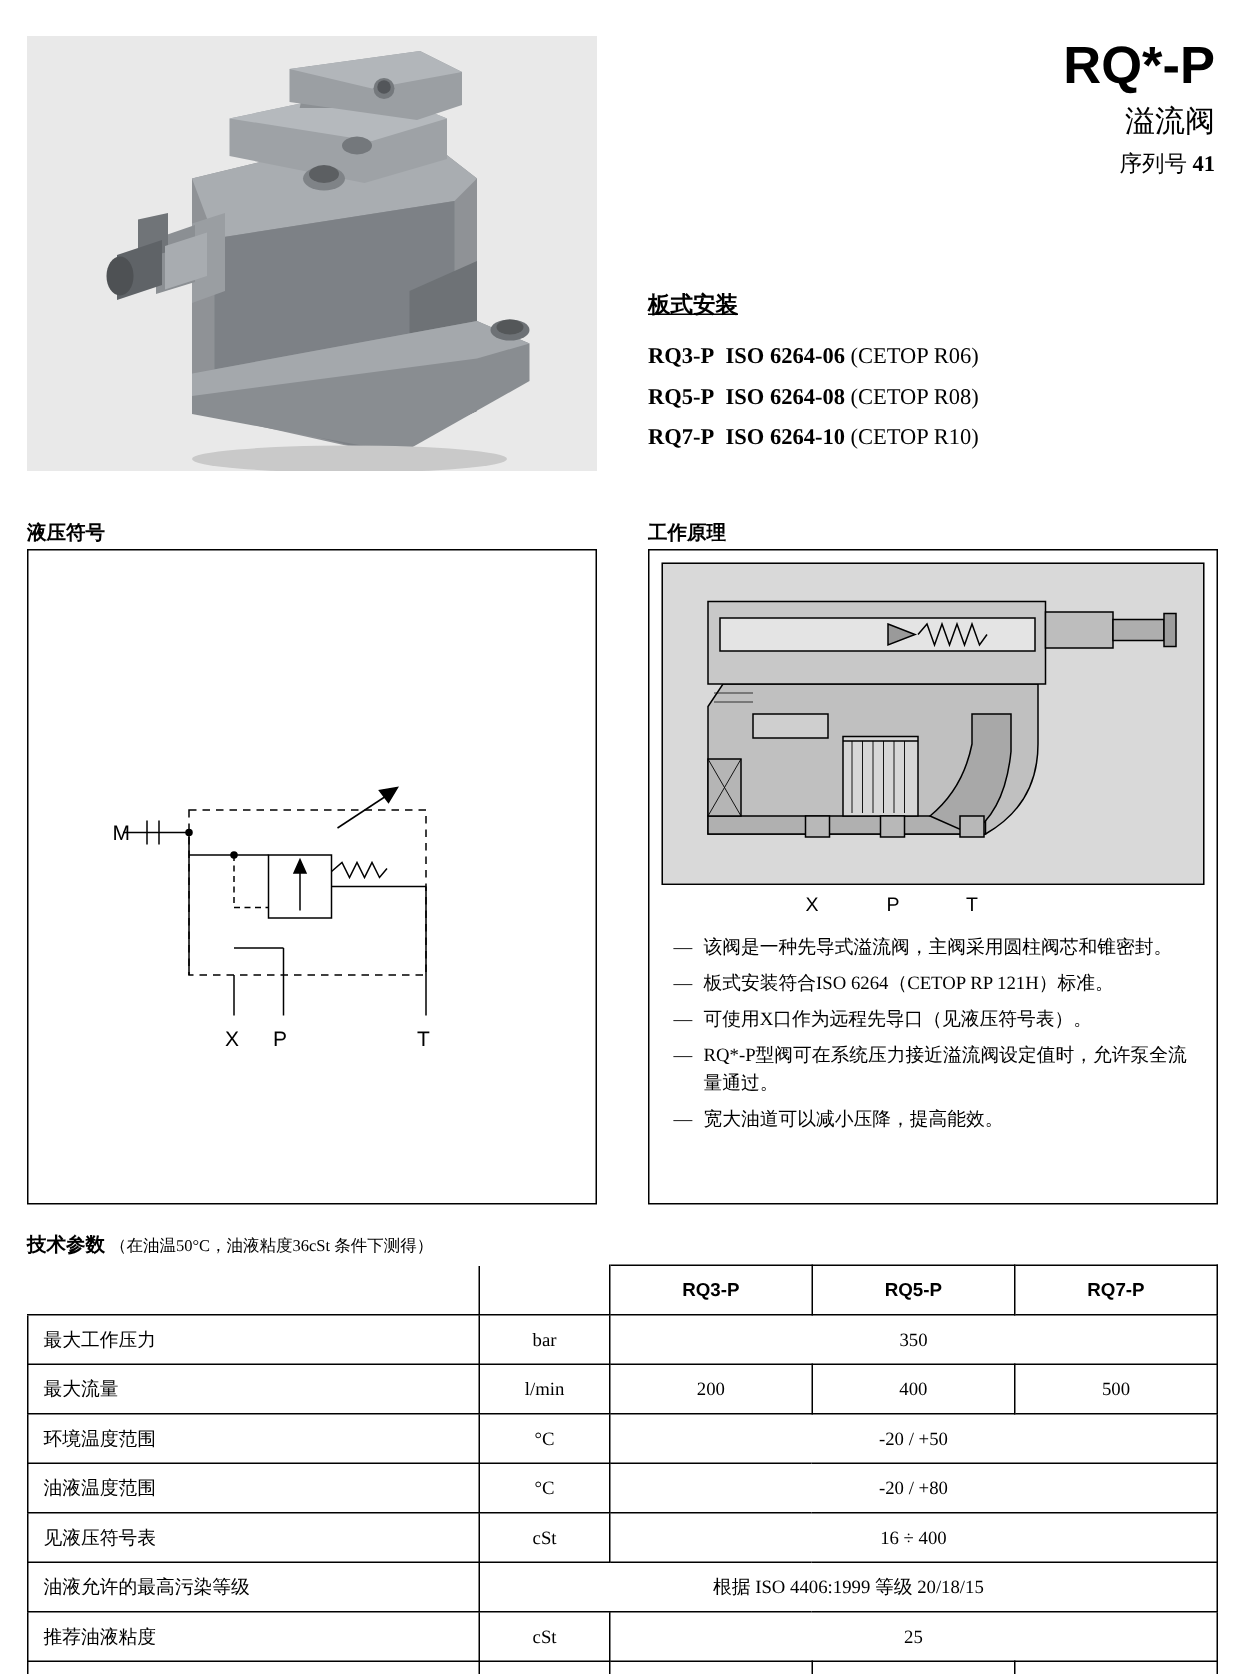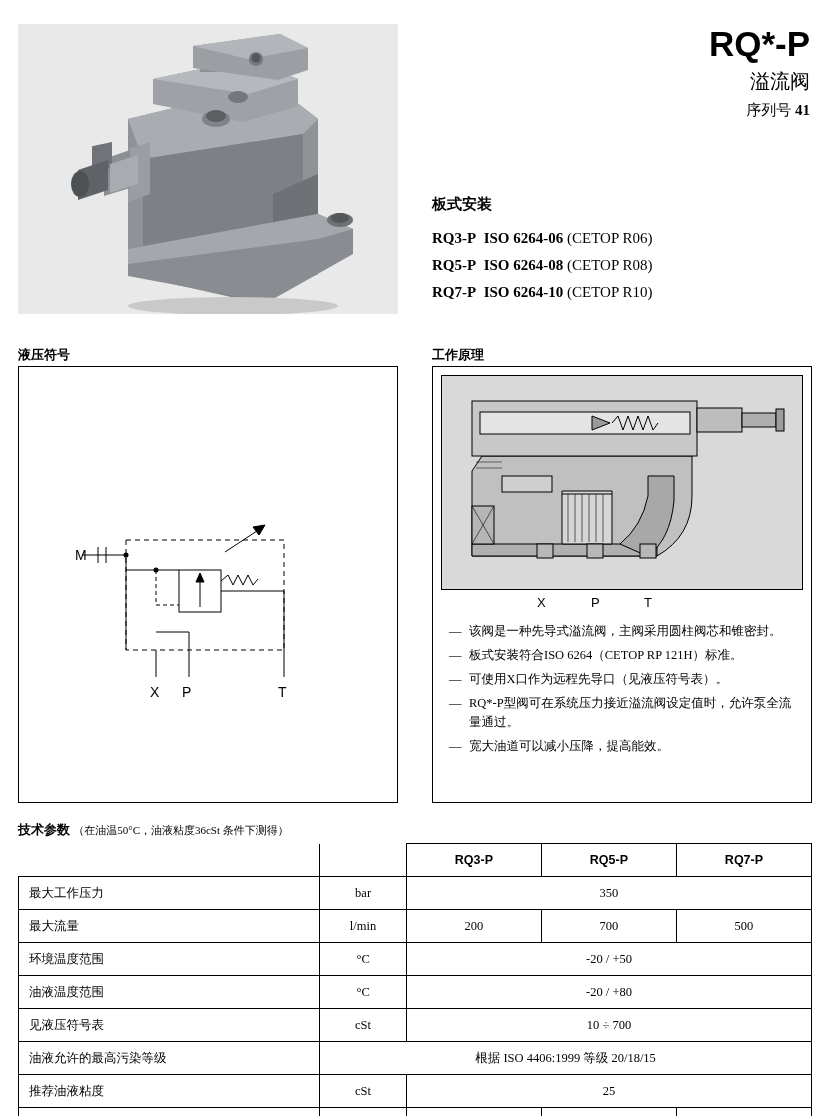--- a/index.html
+++ b/index.html
@@ -71,20 +71,21 @@
     position: absolute;
     left: 432px;
     top: 175px;
     font-size: 15px;
     line-height: 27px;
   }
   .mount-title {
     font-weight: bold;
     font-size: 15px;
     margin-bottom: 7px;
+    text-decoration: underline;
   }
   .mount-row {
     font-size: 15px;
     white-space: nowrap;
   }
   .mount-row b {
     font-family: "Liberation Serif", serif;
     font-weight: bold;
   }
   .mount-row .cetop {
@@ -431,40 +432,40 @@
       <tr>
         <td class="rowlabel">最大工作压力</td>
         <td class="unit">bar</td>
         <td class="val" colspan="3">350</td>
       </tr>
 
       <tr>
         <td class="rowlabel">最大流量</td>
         <td class="unit">l/min</td>
         <td class="val">200</td>
-        <td class="val">700</td>
+        <td class="val">400</td>
         <td class="val">500</td>
       </tr>
 
       <tr>
         <td class="rowlabel">环境温度范围</td>
         <td class="unit">°C</td>
         <td class="val" colspan="3">-20 / +50</td>
       </tr>
 
       <tr>
         <td class="rowlabel">油液温度范围</td>
         <td class="unit">°C</td>
         <td class="val" colspan="3">-20 / +80</td>
       </tr>
 
       <tr>
         <td class="rowlabel">见液压符号表</td>
         <td class="unit">cSt</td>
-        <td class="val" colspan="3">10 ÷ 700</td>
+        <td class="val" colspan="3">16 ÷ 400</td>
       </tr>
 
       <tr>
         <td class="rowlabel">油液允许的最高污染等级</td>
         <td class="val" colspan="4">根据 ISO 4406:1999 等级 20/18/15</td>
       </tr>
 
       <tr>
         <td class="rowlabel">推荐油液粘度</td>
         <td class="unit">cSt</td>

